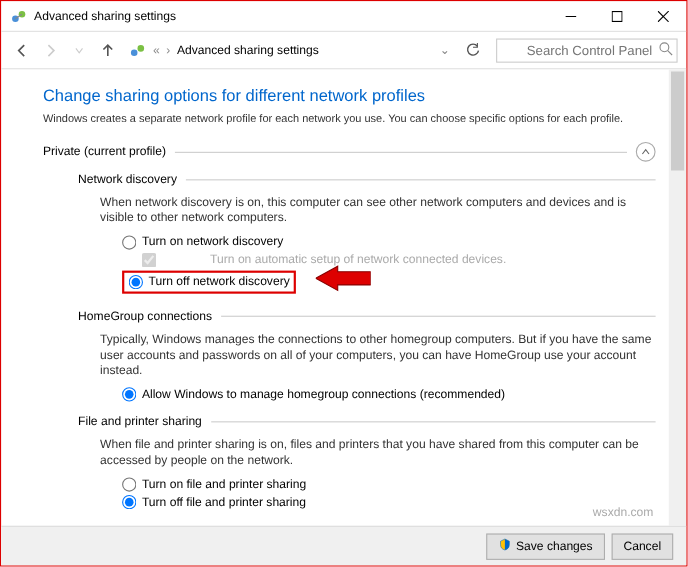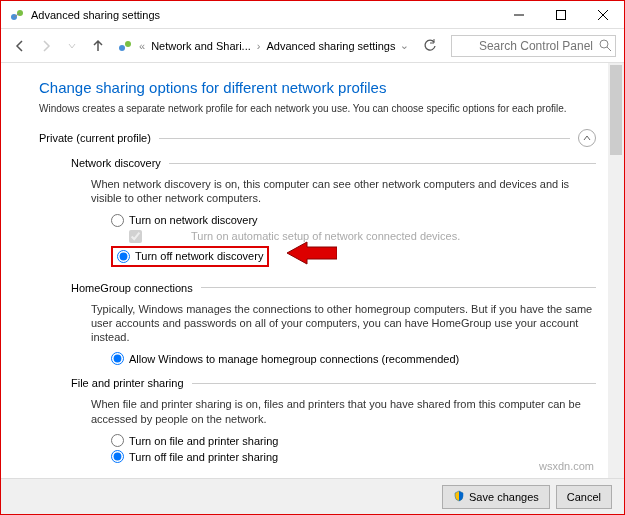--- a/index.html
+++ b/index.html
@@ -107,21 +107,20 @@
       </svg>
     </div>
   <div class="breadcrumb">
     <span class="bc-icon">
       <svg viewBox="0 0 16 16" width="16" height="16">
           <circle cx="5" cy="10" r="3" fill="#4a90d9"></circle>
           <circle cx="11" cy="6" r="3" fill="#7bc043"></circle>
         </svg>
     </span>
     <span class="bc-sep">«</span>
-    <span class="bc-item">Network and Shari...</span>
     <span class="bc-sep">›</span>
     <span class="bc-item">Advanced sharing settings</span>
     <span class="bc-sep" style="margin-left:auto">⌄</span>
   </div>
   <div class="refresh">
       <svg width="14" height="14">
         <path d="M11 3 A5 5 0 1 0 12 7" stroke="#555" fill="none" stroke-width="1.3"></path>
         <path d="M11 0 V4 H7" stroke="#555" fill="none"></path>
       </svg>
     </div>

